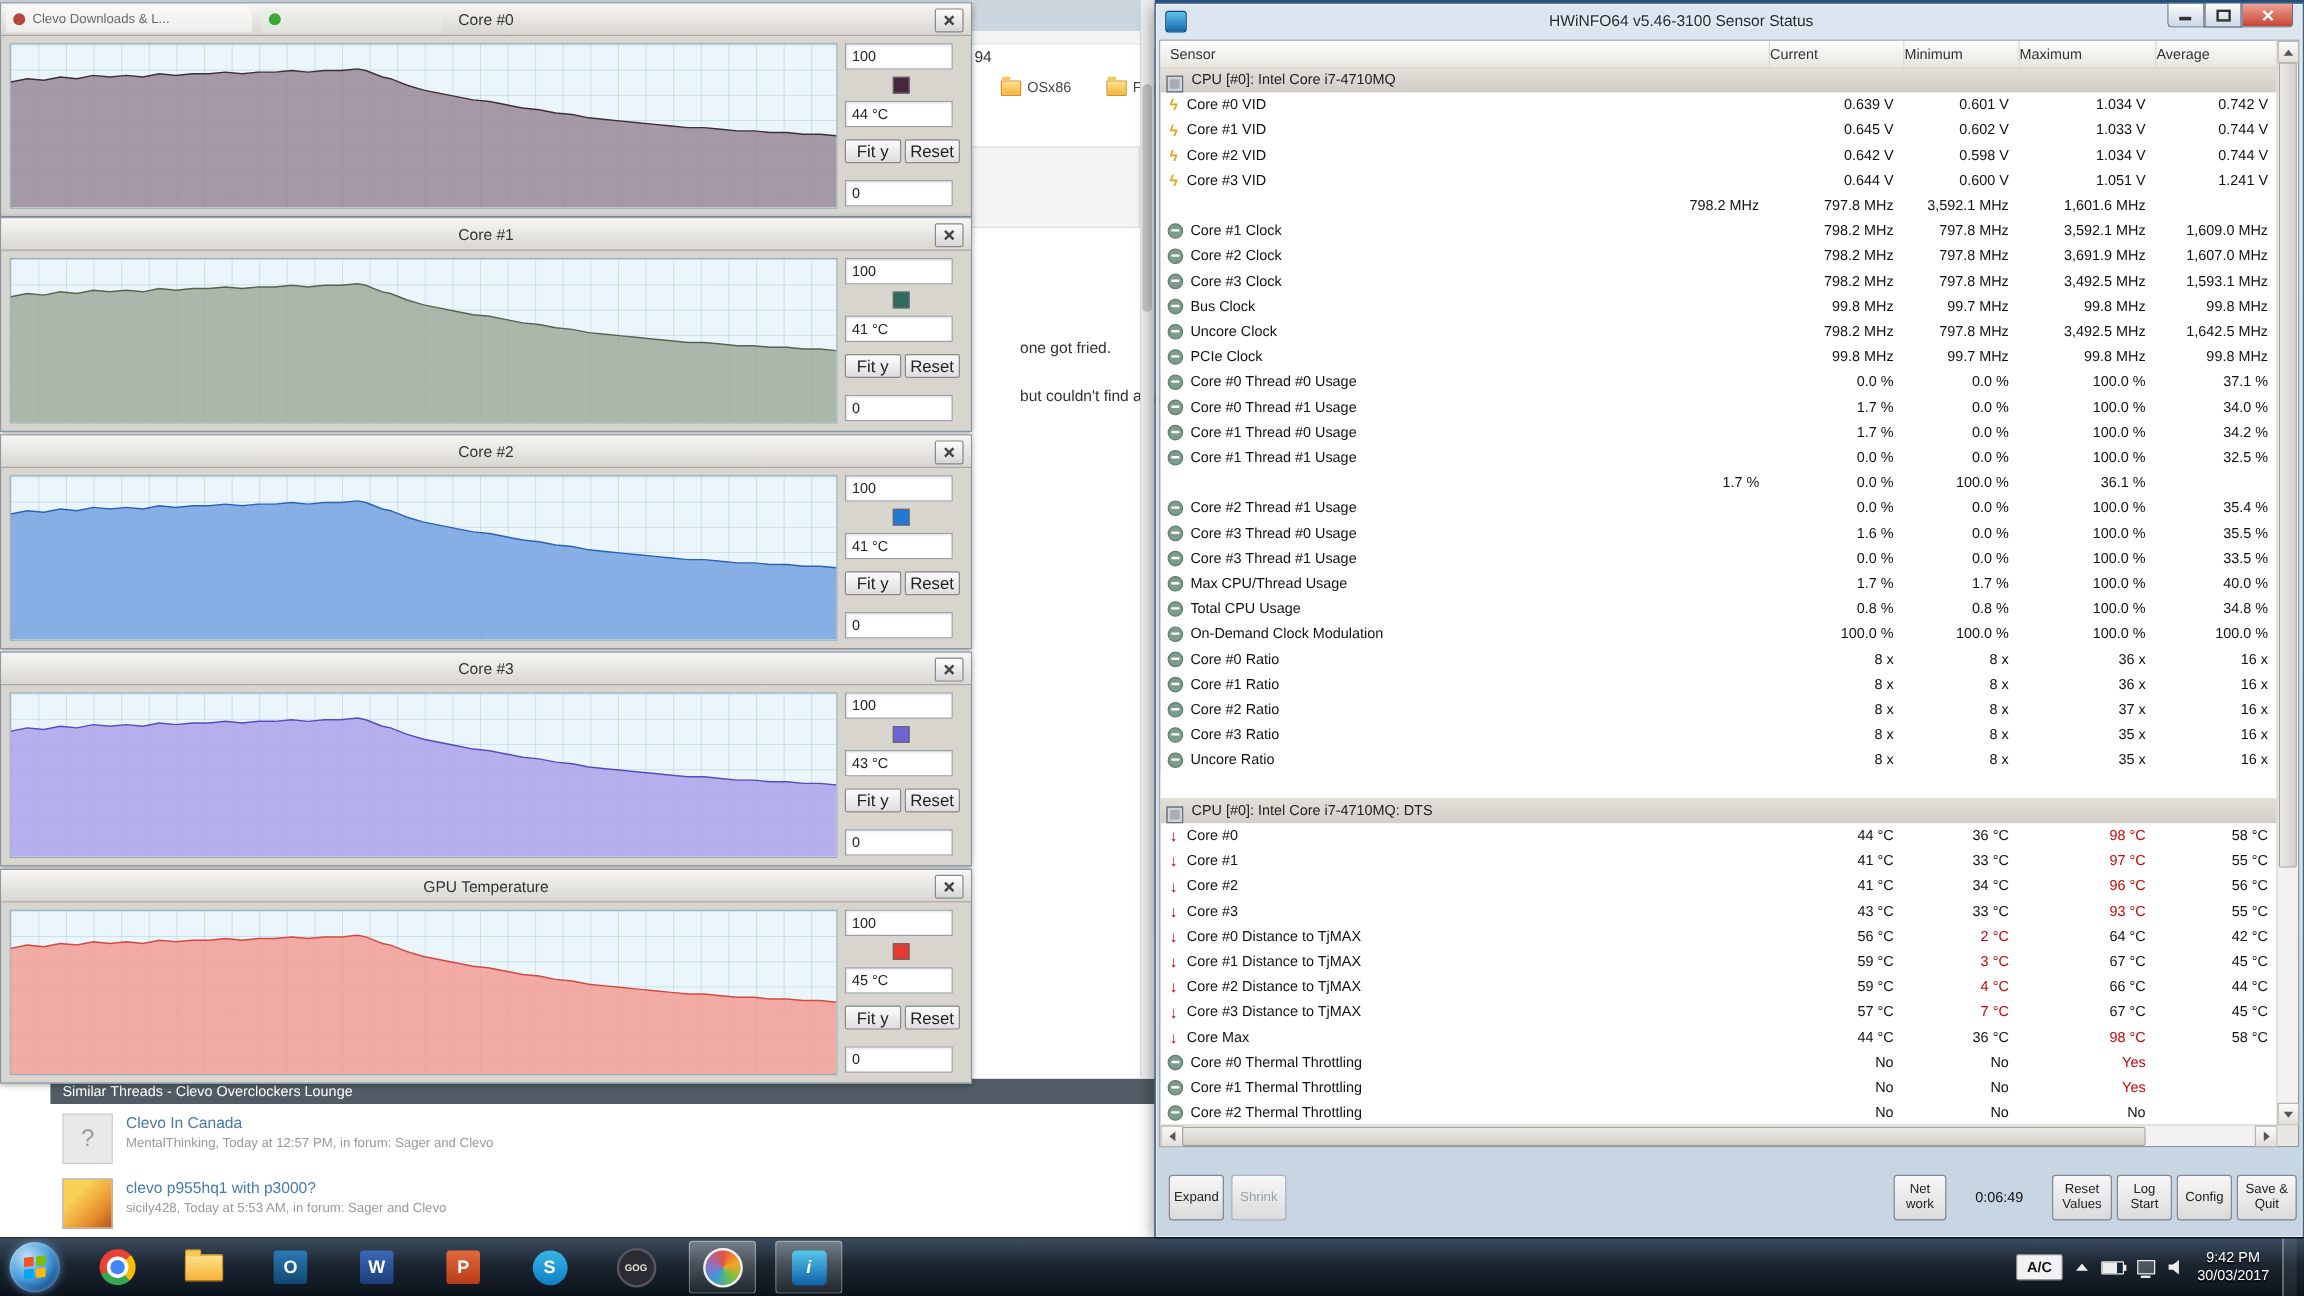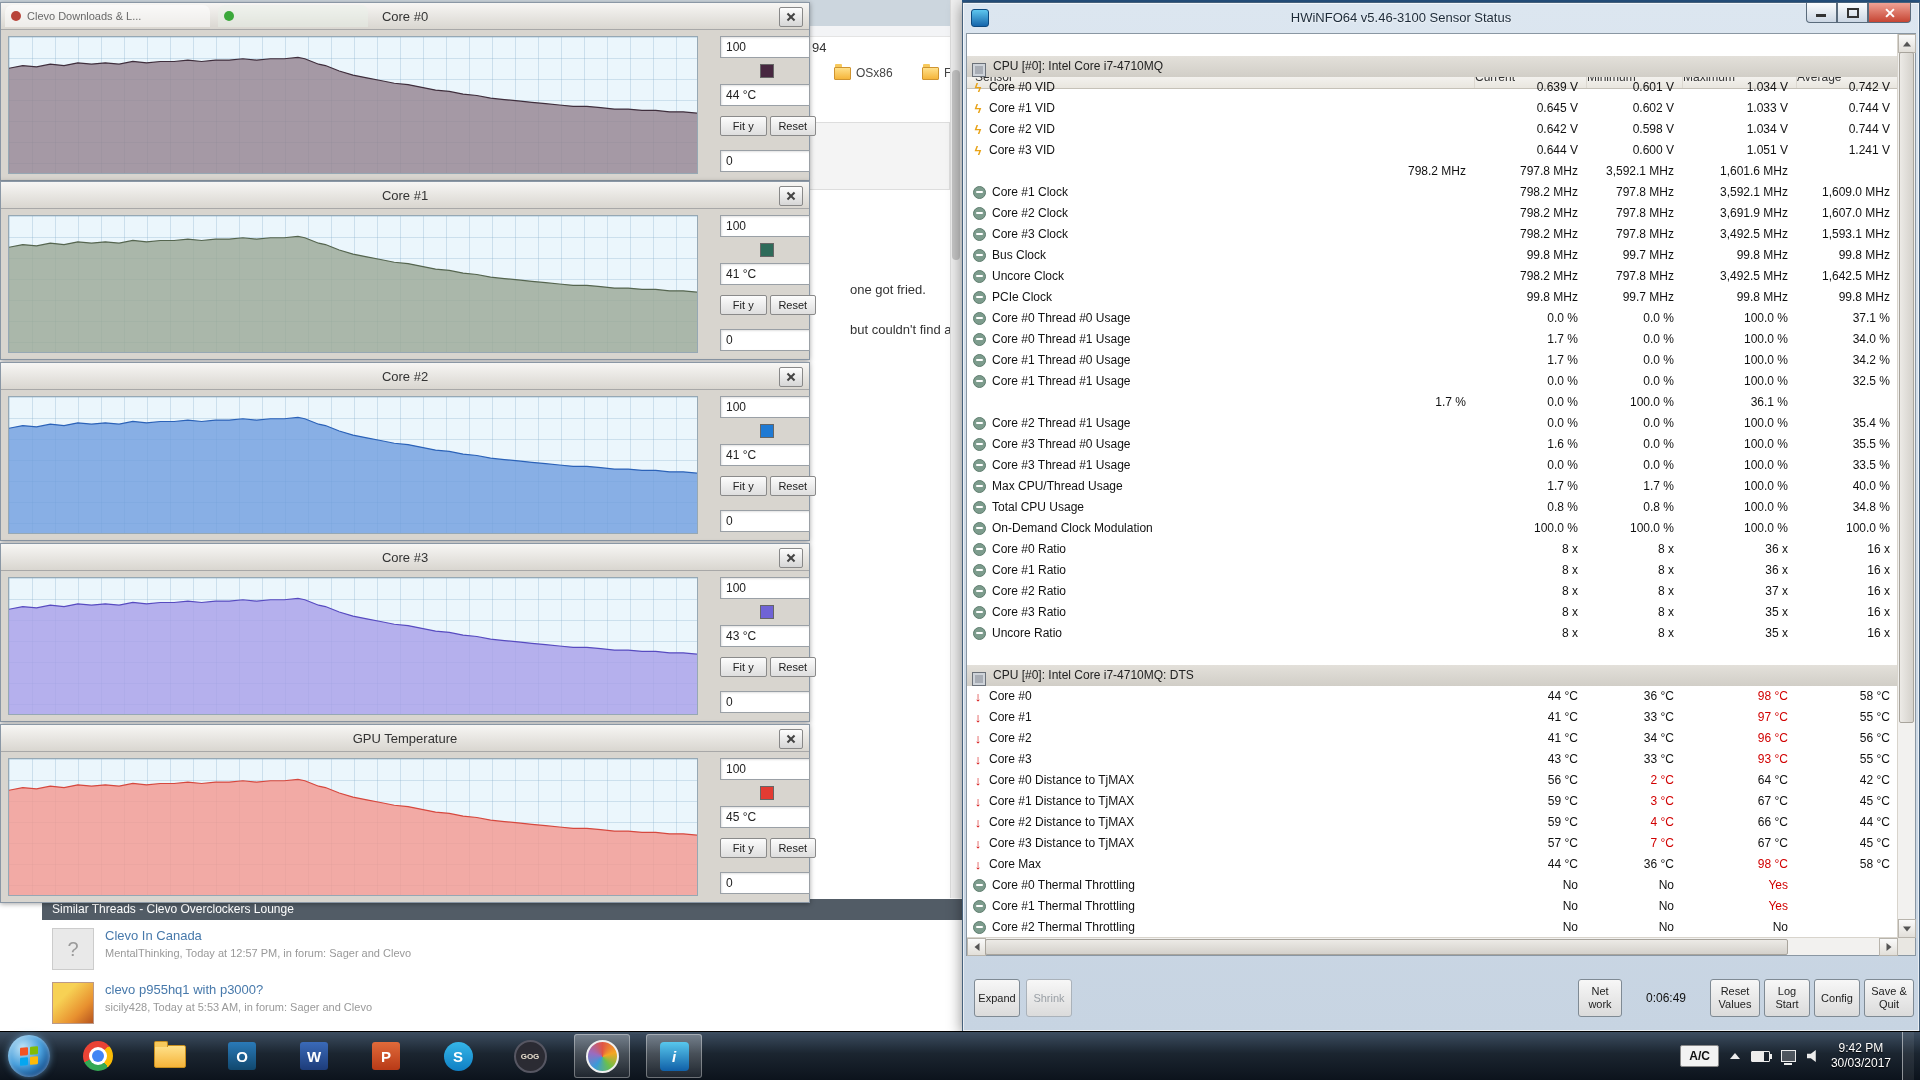--- a/index.html
+++ b/index.html
@@ -46,29 +46,29 @@
              color:rgba(70,70,70,0.8);line-height:22px;padding:0 8px 0 22px;overflow:hidden;white-space:nowrap;position:relative;}
   .ghost-tab::before{content:"";position:absolute;left:6px;top:6px;width:10px;height:10px;border-radius:50%;background:#b8443a;}
   .ghost-tab2{width:120px;background:rgba(233,241,233,0.45);}
   .ghost-tab2::before{background:#3ba83b;}
   .gbody{position:absolute;top:26px;left:0;right:0;bottom:0;}
   .gplot{position:absolute;left:7px;top:7px;width:688px;height:136px;border:1px solid #96a8b4;background:#ebf6fc;
          background-image:linear-gradient(to right,rgba(130,170,200,0.30) 1px,transparent 1px),
                           linear-gradient(to bottom,rgba(130,170,200,0.30) 1px,transparent 1px);
          background-size:23px 100%,100% 21px;}
   .gsvg{position:absolute;left:0;top:0;width:100%;height:100%;}
-  .gpanel{position:absolute;left:719px;top:7px;width:98px;height:136px;}
+  .gpanel{position:absolute;left:703px;top:7px;width:98px;height:136px;}
   .inset{background:#fff;border:1px solid #9aa0a6;box-shadow:inset 1px 1px 2px rgba(0,0,0,0.12);
          font-size:12px;color:#222;padding:2px 5px;height:16px;line-height:16px;}
   .gmax{position:absolute;top:0;left:0;right:8px;}
   .glegend{position:absolute;top:28px;left:40px;width:12px;height:12px;border:1px solid #666;}
   .gval{position:absolute;top:48px;left:0;right:8px;}
   .gbtns{position:absolute;top:80px;left:0;right:2px;display:flex;gap:3px;}
   .btn3d{flex:1;height:20px;background:linear-gradient(#fcfcfc,#dedede);border:1px solid #8a8a8a;border-radius:2px;
-         font-size:11px;color:#222;font-family:inherit;padding:0;}
+         font-size:14px;color:#222;font-family:inherit;padding:0;}
   .gmin{position:absolute;bottom:0;left:0;right:8px;}
 
   
   #sensor-win{position:absolute;left:962px;top:2px;width:956px;height:1028px;
               background:linear-gradient(#dce6f0,#c7d4e2);border:1px solid #46617c;
               box-shadow:inset 0 0 0 1px rgba(255,255,255,0.6),0 2px 14px rgba(0,0,0,0.45);z-index:4;}
   .s-titlebar{position:absolute;top:0;left:0;right:0;height:30px;}
   .s-appicon{position:absolute;left:8px;top:6px;width:16px;height:16px;border-radius:3px;
              background:linear-gradient(#5ec6ee,#1565ab);border:1px solid #0d4a80;}
   .s-title{position:absolute;left:40px;right:120px;top:7px;text-align:center;font-size:13px;color:#1c2a38;
@@ -80,21 +80,21 @@
   .cap.min::after{content:"";position:absolute;left:9px;bottom:5px;width:10px;height:3px;background:#333;}
   .cap.max::after{content:"";position:absolute;left:9px;top:5px;width:8px;height:6px;border:2px solid #333;}
   .cap.close{width:41px;background:linear-gradient(#f0a295,#c64533);border-radius:0 0 4px 0;}
   .cap.close::before,.cap.close::after{content:"";position:absolute;left:50%;top:50%;width:11px;height:2px;background:#fff;}
   .cap.close::before{transform:translate(-50%,-50%) rotate(45deg);}
   .cap.close::after{transform:translate(-50%,-50%) rotate(-45deg);}
 
   .s-table{position:absolute;top:30px;left:3px;right:3px;height:921px;background:#fff;border:1px solid #8a97a3;}
   .s-header{position:absolute;top:0;left:0;right:17px;height:22px;display:grid;
             grid-template-columns:1fr 112px 96px 114px 102px;
-            background:linear-gradient(#fdfdfd,#e9e6df);border-bottom:1px solid #c5c1b8;font-size:12px;color:#333;margin-top:32px;}
+            background:linear-gradient(#fdfdfd,#e9e6df);border-bottom:1px solid #c5c1b8;font-size:12px;color:#333;}
   .hc{line-height:22px;padding-right:8px;border-left:1px solid #dcd8d0;overflow:hidden;}
   .hc:first-child{text-align:left;padding-left:8px;border-left:none;}
   #sensor-rows{position:absolute;top:22px;left:0;right:17px;bottom:17px;overflow:hidden;}
   .srow{display:grid;grid-template-columns:1fr 112px 96px 114px 102px;height:21px;line-height:21px;font-size:12px;color:#111;}
   .sgroup{display:flex;align-items:flex-end;background:linear-gradient(#e3e0da,#d1cec7);color:#222;}
   .sspacer{background:#fff;}
   .scell{padding-right:8px;text-align:right;overflow:hidden;white-space:nowrap;}
   .slabel{display:flex;align-items:center;text-align:left;padding-left:6px;padding-right:0;overflow:hidden;}
   .slabel-text{white-space:nowrap;}
   .red{color:#d10000;}

